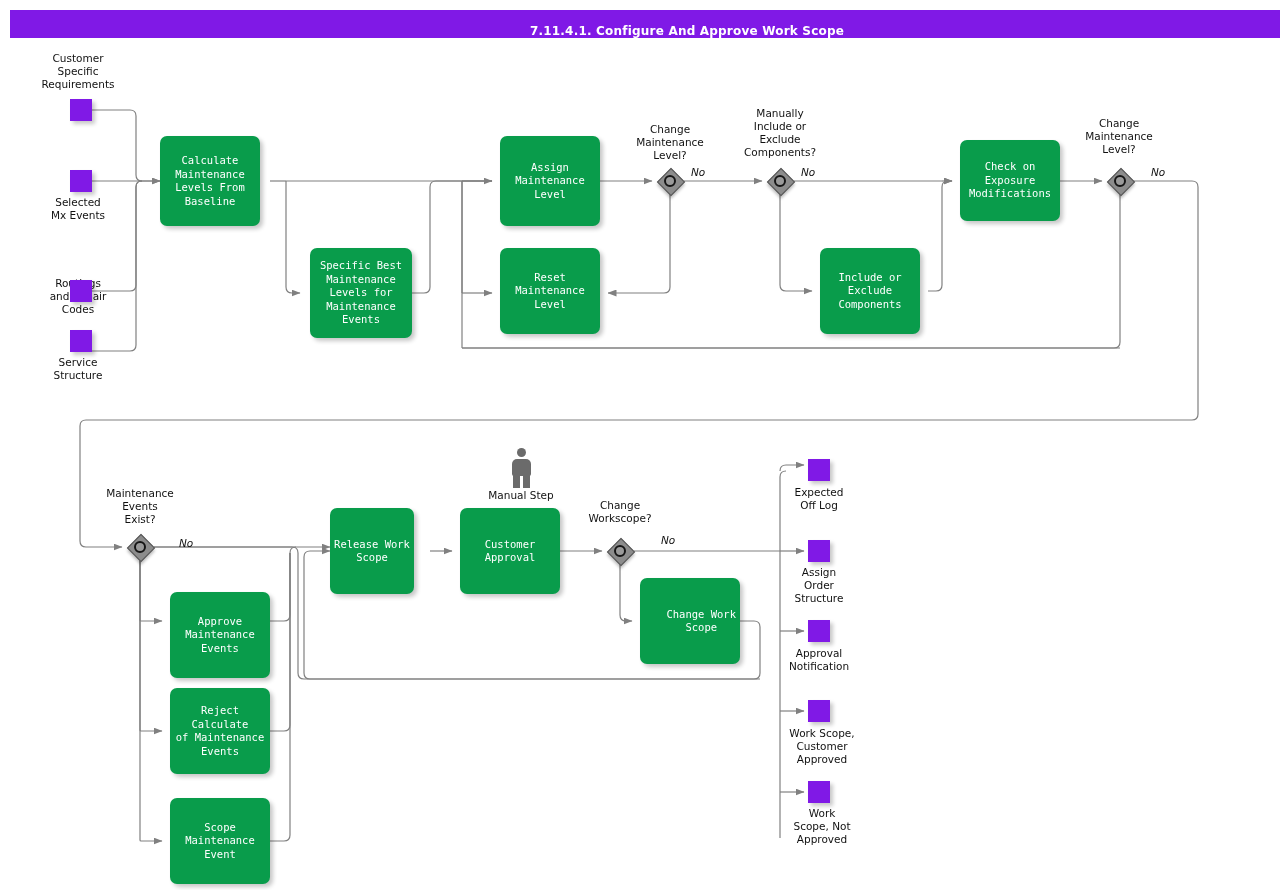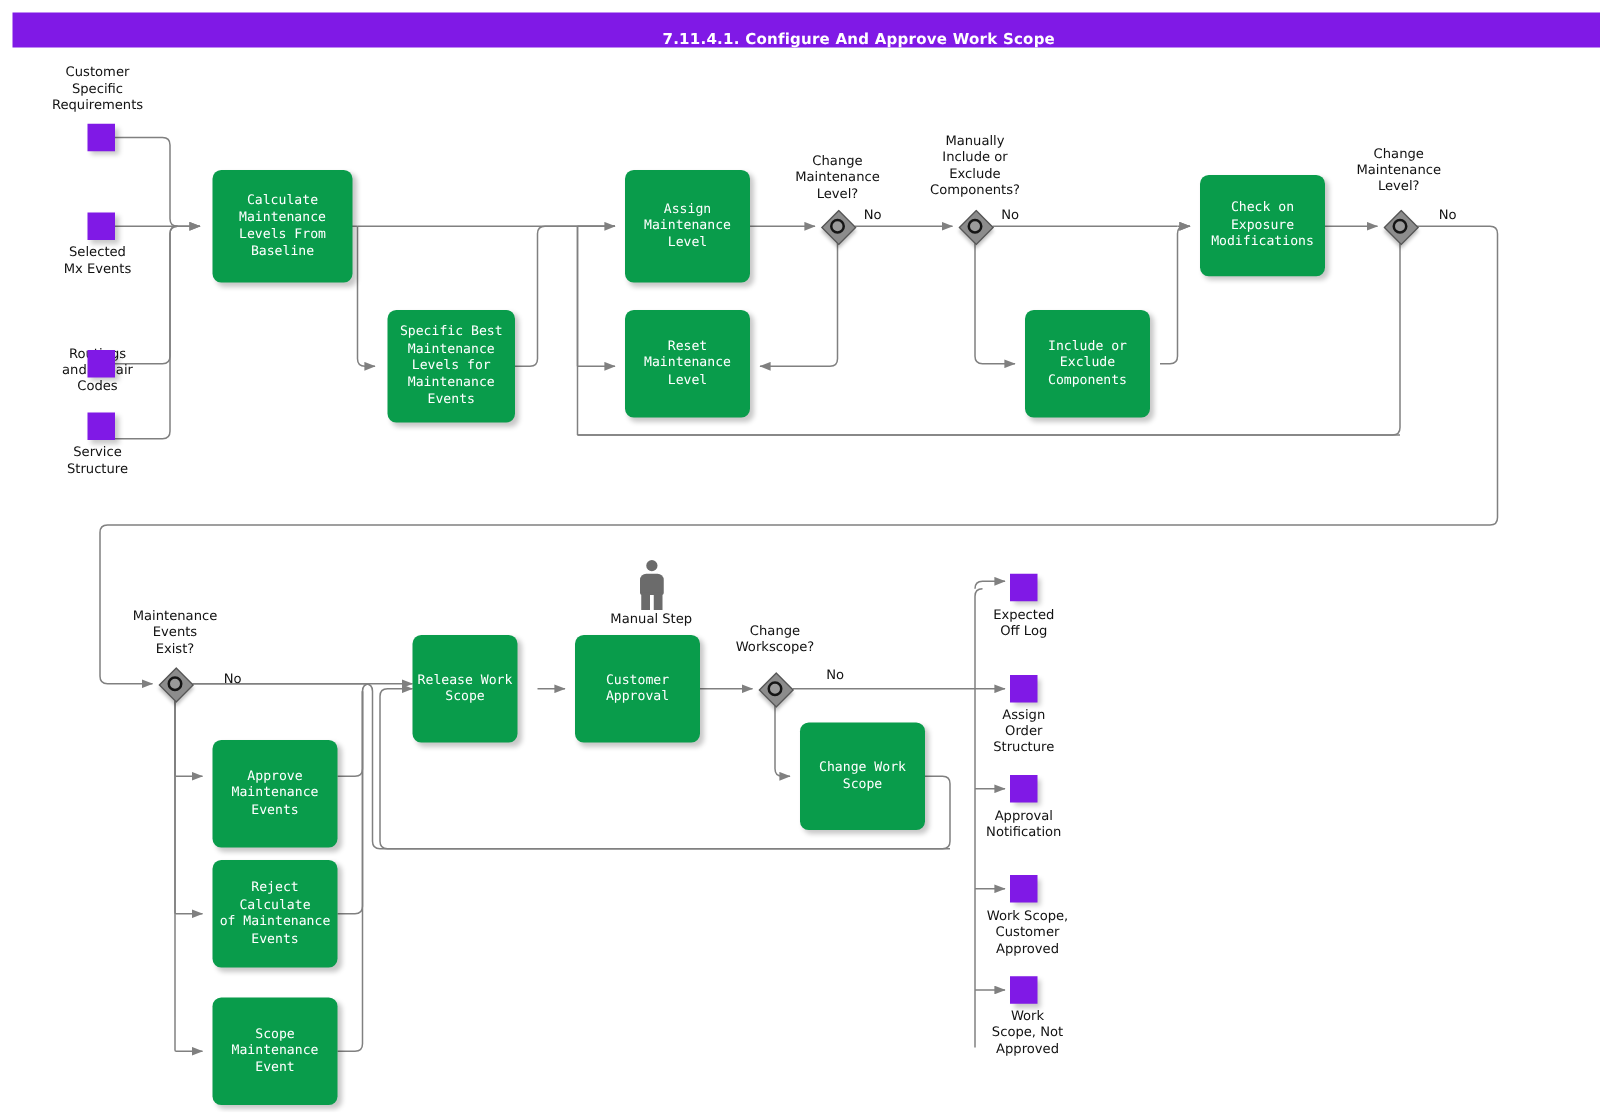--- a/index.html
+++ b/index.html
@@ -120,20 +120,21 @@
     color: #111111;
     text-align: center;
     white-space: pre-line;
   }
   .edge-label {
     position: absolute;
     font-family: "DejaVu Sans", "Liberation Sans", sans-serif;
     font-size: 10.5px;
     color: #111111;
     white-space: nowrap;
+    font-style: italic;
   }
   
   .actor {
     position: absolute;
     width: 26px;
     height: 40px;
   }
   .actor .head {
     position: absolute;
     left: 9px; top: 0;
@@ -255,21 +256,21 @@
 
   <div class="node-cap" style="left:18px; top:277px; width:120px;">Routings
 and  Repair
 Codes</div>
   <div class="data-node" style="left:70px; top:280px;"></div>
 
   <div class="data-node" style="left:70px; top:330px;"></div>
   <div class="node-cap" style="left:18px; top:356px; width:120px;">Service
 Structure</div>
 
-  <div class="proc" style="left:170px; top:136px; width:112px; height:90px;">
+  <div class="proc" style="left:160px; top:136px; width:100px; height:90px;">
     <span class="proc-label">Calculate
 Maintenance
 Levels From
 Baseline</span>
   </div>
 
   <div class="proc" style="left:310px; top:248px; width:102px; height:90px;">
     <span class="proc-label">Specific Best
 Maintenance
 Levels for
@@ -375,21 +376,21 @@
   </div>
 
   <div class="gw-cap" style="left:560px; top:499px; width:120px;">Change
 Workscope?</div>
   <div class="gateway" style="left:607px; top:538px;">
     <div class="gw-shape"></div>
     <div class="gw-ring"></div>
   </div>
   <div class="edge-label" style="left:661px; top:534px;">No</div>
 
-  <div class="proc" style="left:640px; top:578px; width:100px; height:86px;">
+  <div class="proc" style="left:640px; top:578px; width:100px; height:86px;justify-content:flex-end;">
     <span class="proc-label">Change Work
 Scope</span>
   </div>
 
   <div class="data-node" style="left:808px; top:459px;"></div>
   <div class="node-cap" style="left:759px; top:486px; width:120px;">Expected
 Off Log</div>
 
   <div class="data-node" style="left:808px; top:540px;"></div>
   <div class="node-cap" style="left:759px; top:566px; width:120px;">Assign

